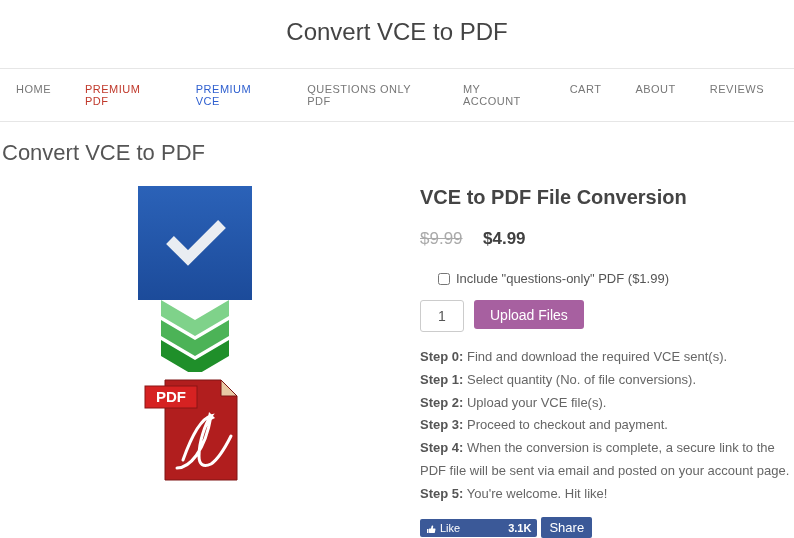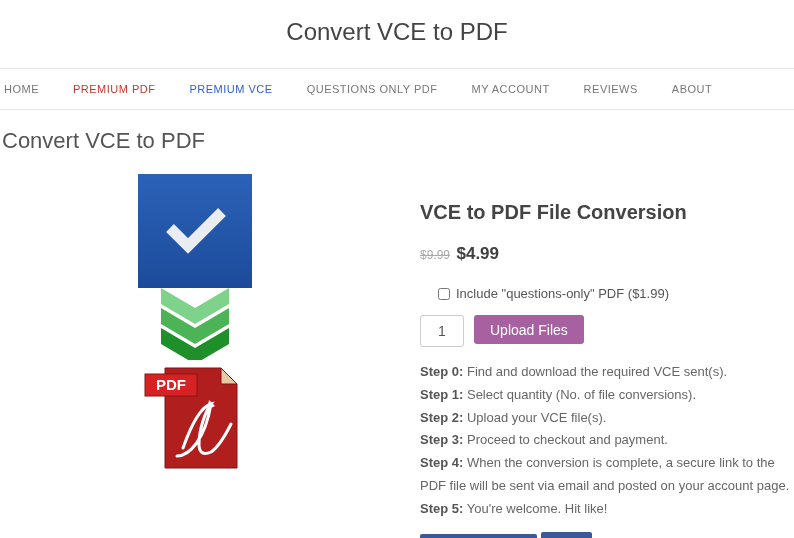--- a/index.html
+++ b/index.html
@@ -26,21 +26,21 @@
     letter-spacing: 0.5px;
   }
   .nav a {
     display: block;
     padding: 14px 16px 14px 4px;
     margin-right: 14px;
     text-decoration: none;
     color: #777;
     font-weight: 400;
   }
-  .nav a:first-child { padding-left: 4px; }
+  .nav a:first-child { padding-left: 16px; }
   .nav a.premium-pdf { color: #c0392b; }
   .nav a.premium-vce { color: #2e5fcf; }
   .page-title {
     font-size: 22px;
     font-weight: 400;
     color: #555;
     padding: 18px 0 10px 2px;
   }
   .content {
     display: flex;
@@ -56,28 +56,27 @@
   }
   .right-col {
     flex: 1;
     padding-top: 10px;
   }
   .prod-title {
     font-size: 20px;
     font-weight: 600;
     color: #444;
     margin-bottom: 20px;
-    margin-top: 27px;
   }
   .price-row { margin-bottom: 22px; }
   .old-price {
     color: #aaa;
     text-decoration: line-through;
-    font-size: 12px;
-    margin-right: 2px;
+    font-size: 17px;
+    margin-right: 16px;
   }
   .new-price {
     color: #404040;
     font-size: 17px;
     font-weight: 700;
   }
   .option-row {
     display: flex;
     align-items: center;
     gap: 6px;
@@ -172,22 +171,23 @@
 <body>
 
 <div class="site-title">Convert VCE to PDF</div>
 
 <nav class="nav" id="nav">
     <a href="#" class="">HOME</a>
     <a href="#" class="premium-pdf">PREMIUM PDF</a>
     <a href="#" class="premium-vce">PREMIUM VCE</a>
     <a href="#" class="">QUESTIONS ONLY PDF</a>
     <a href="#" class="">MY ACCOUNT</a>
+    <a href="#" class="">CART</a>
+    <a href="#" class="">ABOUT</a>
     <a href="#" class="">REVIEWS</a>
-    <a href="#" class="">ABOUT</a>
   </nav>
 
 <div class="page-title">Convert VCE to PDF</div>
 
 <div class="content">
   <div class="left-col">
 
     <div class="vce-box">
       <svg viewBox="0 0 70 50">
         <polyline points="10,22 28,40 62,6" fill="none" stroke="#e9edf2" stroke-width="11" stroke-linecap="butt"></polyline>

